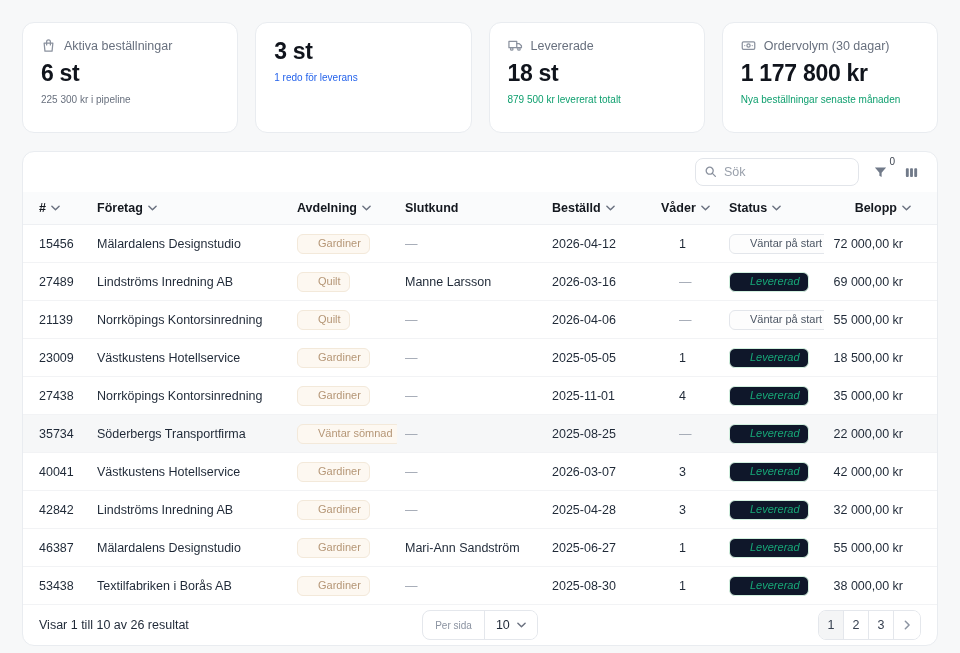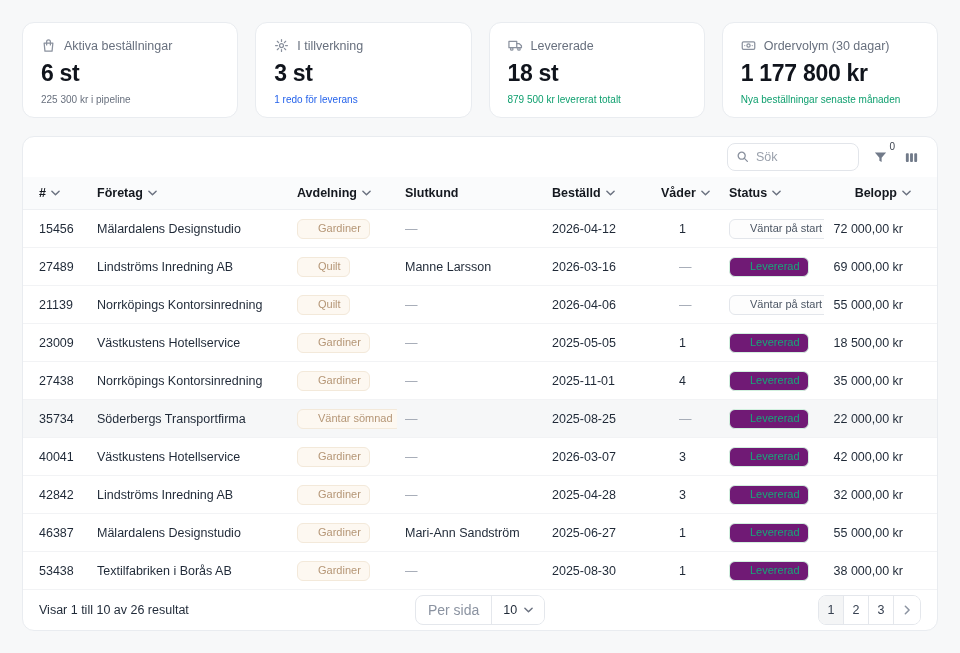--- a/index.html
+++ b/index.html
@@ -17,21 +17,21 @@
     display: grid;
     grid-template-columns: repeat(4, 1fr);
     gap: 17px;
     margin-bottom: 18px;
   }
   .stat-card {
     background: #ffffff;
     border: 1px solid #e9ecf0;
     border-radius: 12px;
     padding: 15px 18px 14px 18px;
-    height: 96px;
+    height: 111px;
   }
   .stat-head {
     display: flex;
     align-items: center;
     gap: 8px;
     margin-bottom: 7px;
   }
   .stat-head svg { width: 15px; height: 15px; color: #8a919e; flex: 0 0 auto; }
   .stat-label { font-size: 12.5px; color: #68707e; }
   .stat-value {
@@ -60,21 +60,21 @@
     gap: 12px;
     padding: 6px 16px;
     height: 40px;
   }
   .search-wrap { position: relative; }
   .search-wrap svg {
     position: absolute; left: 9px; top: 7px;
     width: 13px; height: 13px; color: #8a919e;
   }
   .search-input {
-    width: 132px; height: 28px;
+    width: 164px; height: 28px;
     border: 1px solid #e2e5ea;
     border-radius: 8px;
     padding: 0 8px 0 28px;
     font-size: 12.5px;
     font-family: "Liberation Sans", sans-serif;
     color: #1f2937;
     outline: none;
     background: #fff;
   }
   .search-input::placeholder { color: #9aa1ac; }
@@ -126,41 +126,42 @@
     background: #fdf8f1;
     border: 1px solid #f3e9da;
     color: #b59676;
   }
   .badge-status-pending {
     background: #fdfdfd;
     border: 1px solid #e3e6eb;
     color: #4b5563;
   }
   .badge-status-delivered {
-    background: #701a75;
+    background: #0f172a;
     border: 1px solid #d2f0df;
     color: #17a878;
+    font-style: italic;
   }
 
   
   .panel-footer {
     display: flex; align-items: center;
     height: 40px; padding: 0 16px;
   }
   .footer-left { flex: 1; font-size: 12.5px; color: #1f2937; }
   .footer-center { display: flex; justify-content: center; }
   .footer-right { flex: 1; display: flex; justify-content: flex-end; }
   .perpage-group {
     display: flex; align-items: stretch;
     border: 1px solid #e4e7ec; border-radius: 8px;
     height: 30px; overflow: hidden; background: #fff;
   }
   .perpage-label {
     display: flex; align-items: center;
-    padding: 0 12px; font-size: 14px; color: #8b93a1;
+    padding: 0 12px; font-size: 10px; color: #8b93a1;
     border-right: 1px solid #e4e7ec;
     text-align: center;
   }
   .perpage-select {
     display: flex; align-items: center; gap: 7px;
     padding: 0 11px; font-size: 12.5px; color: #1f2937;
     cursor: pointer; background: #fff; border: none;
     font-family: "Liberation Sans", sans-serif;
   }
   .perpage-select svg { width: 9px; height: 6px; color: #6b7280; }
@@ -194,27 +195,20 @@
             <path d="M5 8h14l-1.3 13H6.3L5 8z"></path>
             <path d="M9 11V6a3 3 0 0 1 6 0v5"></path>
           </svg>
         <span class="stat-label">Aktiva beställningar</span>
       </div>
       <div class="stat-value">6 st</div>
       <div class="stat-sub sub-muted">225 300 kr i pipeline</div>
     </div>
 
     <div class="stat-card">
-      <div class="stat-head">
-        <svg viewBox="0 0 24 24" fill="none" stroke="currentColor" stroke-width="2" stroke-linecap="round" stroke-linejoin="round">
-            <circle cx="12" cy="12" r="3.2"></circle>
-            <path d="M12 2.5v3M12 18.5v3M2.5 12h3M18.5 12h3M5.3 5.3l2.1 2.1M16.6 16.6l2.1 2.1M18.7 5.3l-2.1 2.1M7.4 16.6l-2.1 2.1"></path>
-          </svg>
-        <span class="stat-label">I tillverkning</span>
-      </div>
       <div class="stat-value">3 st</div>
       <div class="stat-sub sub-blue">1 redo för leverans</div>
     </div>
 
     <div class="stat-card">
       <div class="stat-head">
         <svg viewBox="0 0 24 24" fill="none" stroke="currentColor" stroke-width="2" stroke-linecap="round" stroke-linejoin="round">
             <path d="M1.5 5.5H14v10H1.5z"></path>
             <path d="M14 9h4l3.5 3.5v3H14"></path>
             <circle cx="6" cy="17.5" r="2"></circle>

